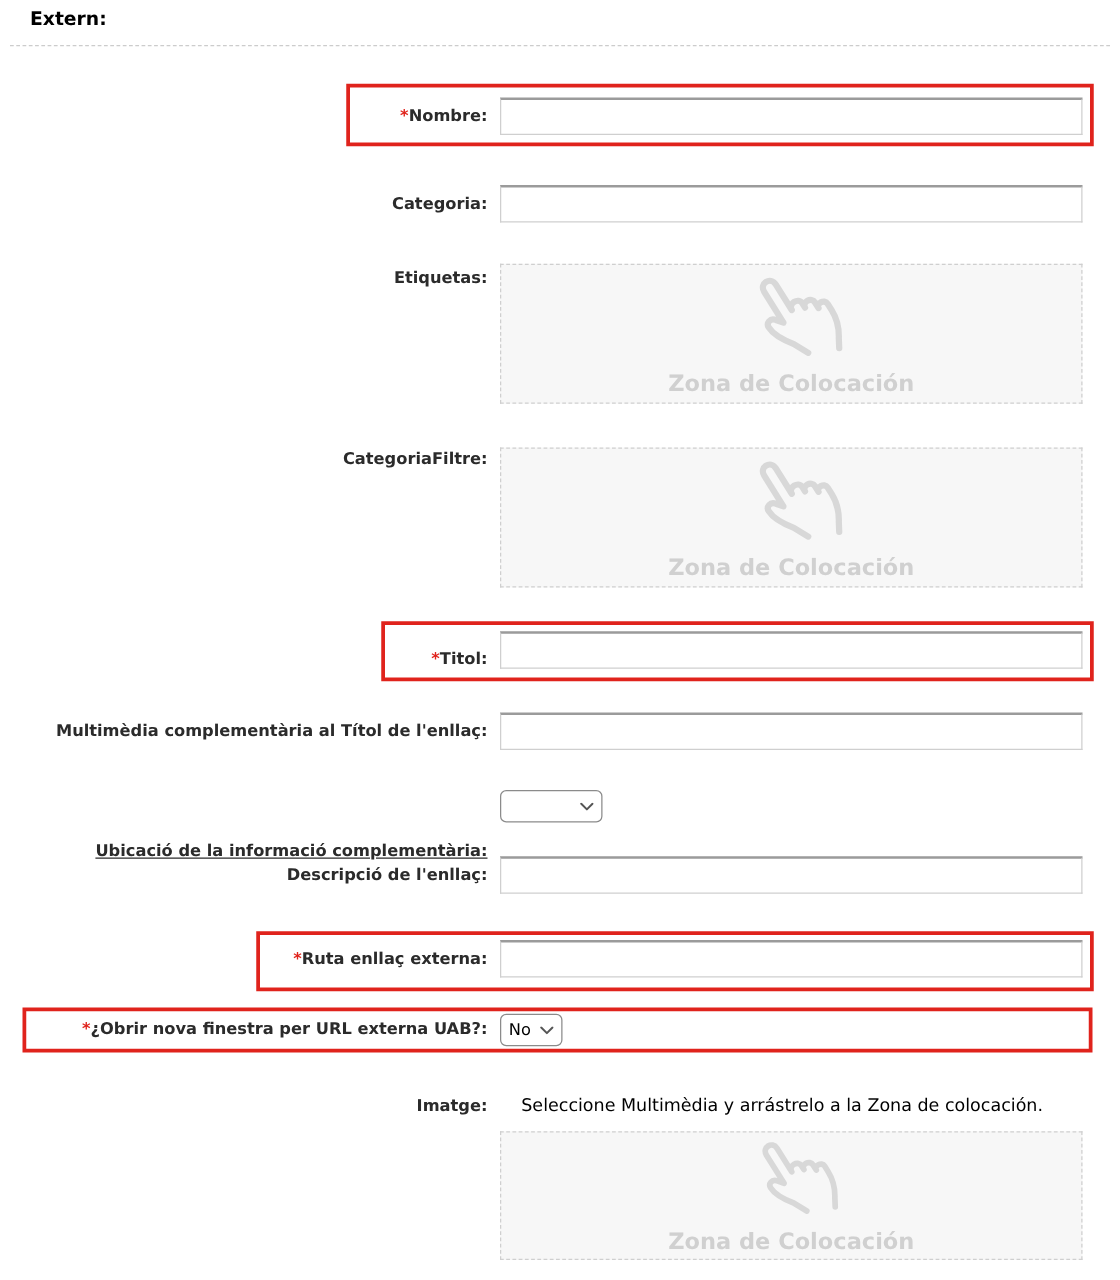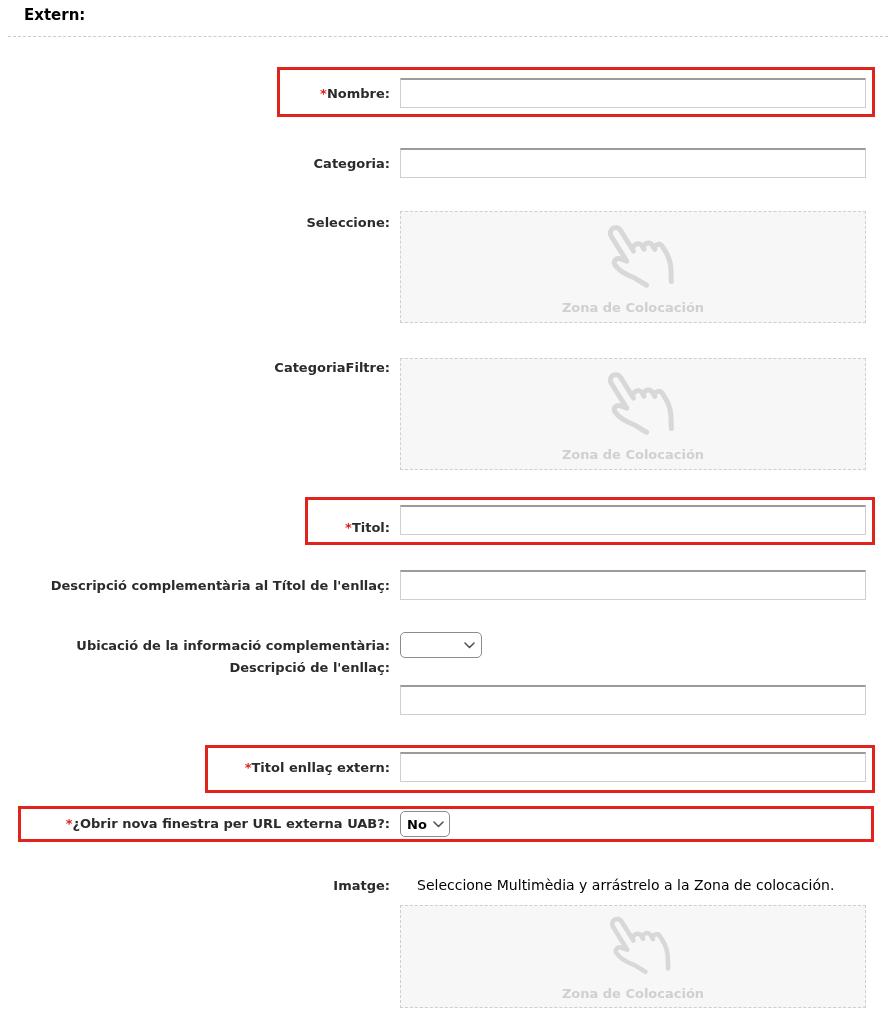--- a/index.html
+++ b/index.html
@@ -27,21 +27,21 @@
     border:1px solid #cfcfcf; border-top:2px solid #9b9b9b;
     background:#fff; font-family:"DejaVu Sans", sans-serif; font-size:13px;
     padding:0 5px; outline:none;
   }
   .dropzone {
     position:absolute; left:400px; width:466px;
     border:1px dashed #cfcfcf; background:#f7f7f7;
     display:flex; flex-direction:column; align-items:center; justify-content:center;
   }
   .zone-text {
-    font-size:13px; font-weight:bold; color:#d0d0d0; margin-top:8px;
+    font-size:18px; font-weight:bold; color:#d0d0d0; margin-top:8px;
   }
   .hand-icon { display:block; }
   .fake-select {
     position:absolute; height:26px;
     border:1px solid #8b8b8b; border-radius:5px; background:#fff;
     display:flex; align-items:center; justify-content:space-between;
     padding:0 6px; font-size:13px; color:#000; cursor:default;
   }
   .chev { flex:0 0 auto; margin-left:6px; }
   .hl {
@@ -60,21 +60,21 @@
   <div class="page-title">Extern:</div>
   <div class="separator"></div>
 
   <div class="hl" style="left:277px; top:67px; width:598px; height:50px;"></div>
   <div class="row-label" style="top:86px;"><span class="req">*</span><span>Nombre:</span></div>
   <input class="text-input" style="top: 78px;" value="">
 
   <div class="row-label" style="top:156px;"><span>Categoria:</span></div>
   <input class="text-input" style="top: 148px;" value="">
 
-  <div class="row-label" style="top:215px;"><span>Seleccione:</span></div>
+  <div class="row-label" style="top:215px;"><span>Etiquetas:</span></div>
   <div class="dropzone" style="top:211px; height:112px;">
     <svg class="hand-icon" width="84" height="72" viewBox="0 0 84 72">
       <g fill="none" stroke="#d8d8d8" stroke-width="5" stroke-linecap="round" stroke-linejoin="round" transform="rotate(-32 42 36) translate(14,-4)">
         <path d="M24 72 L18 60 C12 52 8 45 8 38 c0 -4 5 -6 8 -2 l4 5 V12 c0 -8 11 -8 11 0 v24 c0 -6 10 -6 10 0 v4 c0 -5 9 -5 9 1 v5 c0 -4 8 -4 8 1 v6 c0 10 -3 16 -7 22 l-4 7"></path>
       </g>
     </svg>
     <div class="zone-text">Zona de Colocación</div>
   </div>
 
   <div class="row-label" style="top:360px;"><span>CategoriaFiltre:</span></div>
@@ -84,41 +84,41 @@
         <path d="M24 72 L18 60 C12 52 8 45 8 38 c0 -4 5 -6 8 -2 l4 5 V12 c0 -8 11 -8 11 0 v24 c0 -6 10 -6 10 0 v4 c0 -5 9 -5 9 1 v5 c0 -4 8 -4 8 1 v6 c0 10 -3 16 -7 22 l-4 7"></path>
       </g>
     </svg>
     <div class="zone-text">Zona de Colocación</div>
   </div>
 
   <div class="hl" style="left:305px; top:497px; width:570px; height:48px;"></div>
   <div class="row-label" style="top:520px;"><span class="req">*</span><span>Titol:</span></div>
   <input class="text-input" style="top: 505px;" value="">
 
-  <div class="row-label" style="top:578px;"><span>Descripció complementària al Títol de l'enllaç:</span></div>
+  <div class="row-label" style="top:578px;"><span>Multimèdia complementària al Títol de l'enllaç:</span></div>
   <input class="text-input" style="top: 570px;" value="">
 
-  <div class="row-label" style="top:638px;"><span>Ubicació de la informació complementària:</span></div>
+  <div class="row-label" style="top:674px;text-decoration:underline;"><span>Ubicació de la informació complementària:</span></div>
   <div class="fake-select" style="left:400px; top:632px; width:82px;">
     <span></span>
     <svg class="chev" width="11" height="7" viewBox="0 0 11 7">
         <polyline points="1,1 5.5,5.5 10,1" fill="none" stroke="#555" stroke-width="1.6" stroke-linecap="round" stroke-linejoin="round"></polyline>
       </svg>
   </div>
 
-  <div class="row-label" style="top:660px;text-align:center;"><span>Descripció de l'enllaç:</span></div>
+  <div class="row-label" style="top:693px;text-align:center;"><span>Descripció de l'enllaç:</span></div>
   <input class="text-input" style="top: 685px;" value="">
 
   <div class="hl" style="left:205px; top:745px; width:670px; height:48px;"></div>
-  <div class="row-label" style="top:760px;"><span class="req">*</span><span>Titol enllaç extern:</span></div>
+  <div class="row-label" style="top:760px;"><span class="req">*</span><span>Ruta enllaç externa:</span></div>
   <input class="text-input" style="top: 752px;" value="">
 
   <div class="hl" style="left:18px; top:806px; width:856px; height:36px;"></div>
   <div class="row-label" style="top:816px;"><span class="req">*</span><span>¿Obrir nova finestra per URL externa UAB?:</span></div>
-  <div class="fake-select" style="left:400px; top:811px; width:50px;font-weight:bold;">
+  <div class="fake-select" style="left:400px; top:811px; width:50px;">
     <span>No</span>
     <svg class="chev" width="11" height="7" viewBox="0 0 11 7">
         <polyline points="1,1 5.5,5.5 10,1" fill="none" stroke="#555" stroke-width="1.6" stroke-linecap="round" stroke-linejoin="round"></polyline>
       </svg>
   </div>
 
   <div class="row-label" style="top:878px;"><span>Imatge:</span></div>
   <div class="hint-text" style="top:877px;">Seleccione Multimèdia y arrástrelo a la Zona de colocación.</div>
   <div class="dropzone" style="top:905px; height:103px;">
     <svg class="hand-icon" width="84" height="66" viewBox="0 0 84 72">

